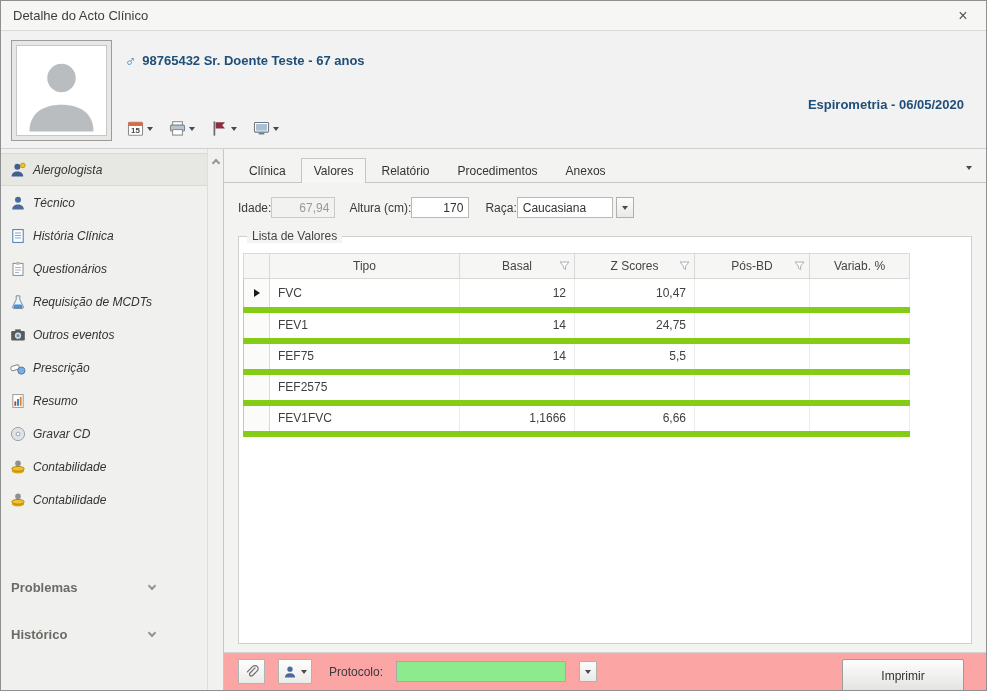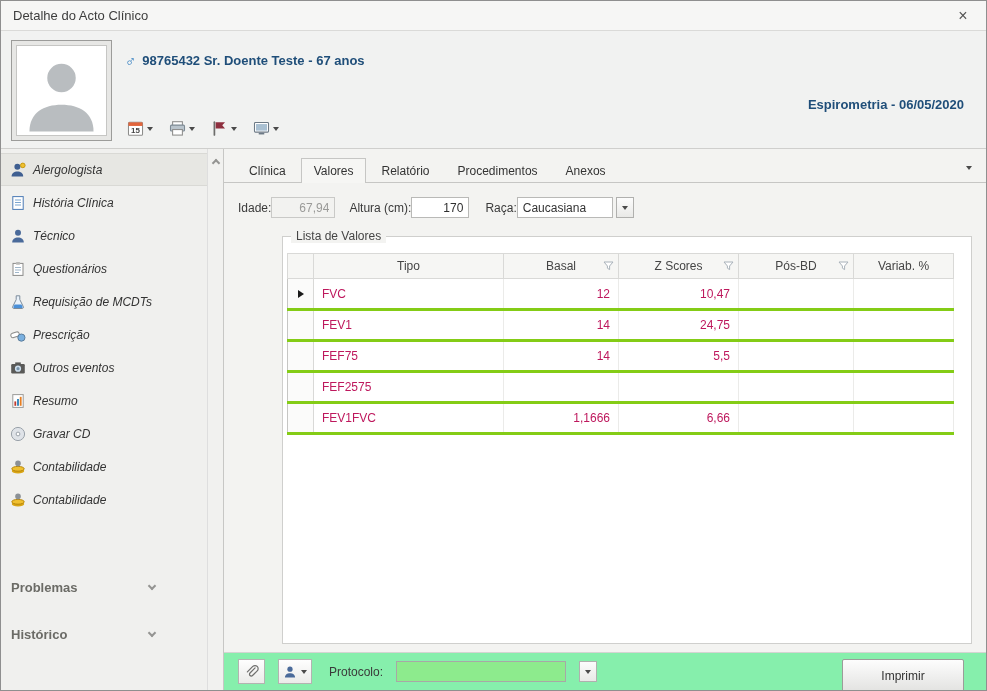--- a/index.html
+++ b/index.html
@@ -62,32 +62,32 @@
   .txt{ height:21px; border:1px solid #b9b9b7; background:#fff; color:#2e2e2e;
     font-family:"Liberation Sans",sans-serif; font-size:12px; padding:0 5px; }
   .txt.right{ text-align:right; }
   .txt.disabled{ background:#f2f2f0; color:#9a9a98; border-color:#c9c9c7; }
   .combo-field{ height:21px; width:96px; border:1px solid #b9b9b7; background:#fff;
     display:flex; align-items:center; padding:0 5px; overflow:hidden; white-space:nowrap; }
   .dd-btn{ width:18px; height:21px; border:1px solid #b0b0ae;
     background:linear-gradient(#fcfcfc,#e9e9e7); display:flex; align-items:center; justify-content:center; }
   
   .groupbox{ position:relative; flex:1; border:1px solid #cfcfcd; background:#fff; margin-top:6px;
-    padding:16px 4px 4px 4px; min-height:0;margin-left:44px; }
+    padding:16px 4px 4px 4px; min-height:0; }
   .groupbox-legend{ position:absolute; top:-8px; left:8px; background:#f3f3f1; padding:0 5px; color:#454545; }
   .grid{ border-collapse:collapse; table-layout:fixed; width:666px; background:#fff; border:1px solid #c6c6c4; }
   .grid th{ height:25px; background:#f6f6f4; border:1px solid #d9d9d7; font-weight:normal;
     color:#454545; position:relative; text-align:center; overflow:hidden; white-space:nowrap; }
-  .grid td{ height:31px; border-right:1px solid #ebebe9; border-bottom:3px solid #84cc16;
-    color:#be185d; padding:0 8px; overflow:hidden; white-space:nowrap; background:#fff; }
+  .grid td{ height:31px; border-right:1px solid #ebebe9; border-bottom:6px solid #84cc16;
+    color:#404040; padding:0 8px; overflow:hidden; white-space:nowrap; background:#fff; }
   .grid td.ind{ border-right:1px solid #d9d9d7; background:#fbfbfa; padding:0; text-align:center; }
   .num{ text-align:right; }
   .funnel{ position:absolute; right:4px; top:7px; line-height:0; }
   
-  .footer{ height:38px; flex:0 0 38px; border-top:1px solid #d4d4d2; background:#86efac;
+  .footer{ height:38px; flex:0 0 38px; border-top:1px solid #d4d4d2; background:#fca5a5;
     display:flex; align-items:center; gap:13px; padding:0 14px; overflow:visible; }
   .tool-btn{ height:25px; min-width:27px; border:1px solid #b3b3b1;
     background:linear-gradient(#fefefe,#ebebe9); display:flex; align-items:center; justify-content:center;
     gap:4px; padding:0 4px; }
   .protocolo-input{ width:170px; height:21px; background:#8deb8d; border:1px solid #a8a8a6;
     font-family:"Liberation Sans",sans-serif; font-size:12px; padding:0 4px; }
   .imprimir{ margin-left:auto; margin-right:8px; align-self:flex-start; margin-top:6px;
     width:122px; height:34px; border:1px solid #9c9c9a; border-radius:2px;
     background:linear-gradient(#fdfdfd,#e2e2e0); color:#333;
     font-family:"Liberation Sans",sans-serif; font-size:12px; }
@@ -170,37 +170,37 @@
             <path d="M1.6 14.4c0-3.4 2.6-5 5.8-5s5.8 1.6 5.8 5z" fill="#3f5f91"></path>
             <circle cx="12.8" cy="3.4" r="2.3" fill="#f0c030" stroke="#c79a10"></circle>
           </svg>
         </span>
         <span class="nav-label">Alergologista</span>
       </div>
 
       <div class="nav-item">
         <span class="icon16">
           <svg viewBox="0 0 16 16" width="16" height="16">
+            <circle cx="8" cy="4.8" r="3" fill="#4a6a9a"></circle>
+            <path d="M2.2 14.4c0-3.4 2.6-5 5.8-5s5.8 1.6 5.8 5z" fill="#4a6a9a"></path>
+          </svg>
+        </span>
+        <span class="nav-label">Técnico</span>
+      </div>
+
+      <div class="nav-item">
+        <span class="icon16">
+          <svg viewBox="0 0 16 16" width="16" height="16">
             <rect x="2.8" y="1.6" width="10.4" height="12.8" fill="#fff" stroke="#4a7ab5"></rect>
             <line x1="5" y1="5" x2="11" y2="5" stroke="#7aa5cf"></line>
             <line x1="5" y1="7.5" x2="11" y2="7.5" stroke="#7aa5cf"></line>
             <line x1="5" y1="10" x2="11" y2="10" stroke="#7aa5cf"></line>
           </svg>
         </span>
         <span class="nav-label">História Clínica</span>
-      </div>
-
-      <div class="nav-item">
-        <span class="icon16">
-          <svg viewBox="0 0 16 16" width="16" height="16">
-            <circle cx="8" cy="4.8" r="3" fill="#4a6a9a"></circle>
-            <path d="M2.2 14.4c0-3.4 2.6-5 5.8-5s5.8 1.6 5.8 5z" fill="#4a6a9a"></path>
-          </svg>
-        </span>
-        <span class="nav-label">Técnico</span>
       </div>
 
       <div class="nav-item">
         <span class="icon16">
           <svg viewBox="0 0 16 16" width="16" height="16">
             <rect x="3" y="2.4" width="10" height="12" fill="#fff" stroke="#8b8b89"></rect>
             <rect x="5.8" y="1" width="4.4" height="2.8" rx="1" fill="#b9b9b7"></rect>
             <line x1="5" y1="6.5" x2="11" y2="6.5" stroke="#9fb6c9"></line>
             <line x1="5" y1="9" x2="11" y2="9" stroke="#9fb6c9"></line>
             <line x1="5" y1="11.5" x2="9" y2="11.5" stroke="#9fb6c9"></line>
@@ -215,37 +215,37 @@
             <path d="M6.2 1.8h3.6v3.8l3.6 7.2c.4.8-.2 1.7-1.1 1.7H3.7c-.9 0-1.5-.9-1.1-1.7l3.6-7.2z" fill="#eaf2fa" stroke="#7d8c9b"></path>
             <path d="M4.6 10.4h6.8l1.3 2.6c.2.4-.1.9-.6.9H3.9c-.5 0-.8-.5-.6-.9z" fill="#4a90d9"></path>
           </svg>
         </span>
         <span class="nav-label">Requisição de MCDTs</span>
       </div>
 
       <div class="nav-item">
         <span class="icon16">
           <svg viewBox="0 0 16 16" width="16" height="16">
-            <rect x="0.8" y="5.6" width="8.6" height="4.4" rx="2.2" fill="#fff" stroke="#8b8b89" transform="rotate(-18 5 8)"></rect>
-            <circle cx="11.4" cy="10.6" r="3.6" fill="#7ab0e0" stroke="#5b7d9b"></circle>
-          </svg>
-        </span>
-        <span class="nav-label">Prescrição</span>
-      </div>
-
-      <div class="nav-item">
-        <span class="icon16">
-          <svg viewBox="0 0 16 16" width="16" height="16">
             <rect x="5.2" y="2.4" width="5.6" height="2.2" fill="#5a5a58"></rect>
             <rect x="1.2" y="4" width="13.6" height="9.4" rx="1.2" fill="#5a5a58"></rect>
             <circle cx="8" cy="8.7" r="3.1" fill="#cfe0ee"></circle>
             <circle cx="8" cy="8.7" r="1.6" fill="#7793ab"></circle>
           </svg>
         </span>
         <span class="nav-label">Outros eventos</span>
+      </div>
+
+      <div class="nav-item">
+        <span class="icon16">
+          <svg viewBox="0 0 16 16" width="16" height="16">
+            <rect x="0.8" y="5.6" width="8.6" height="4.4" rx="2.2" fill="#fff" stroke="#8b8b89" transform="rotate(-18 5 8)"></rect>
+            <circle cx="11.4" cy="10.6" r="3.6" fill="#7ab0e0" stroke="#5b7d9b"></circle>
+          </svg>
+        </span>
+        <span class="nav-label">Prescrição</span>
       </div>
 
       <div class="nav-item">
         <span class="icon16">
           <svg viewBox="0 0 16 16" width="16" height="16">
             <rect x="2.8" y="1.6" width="10.4" height="12.8" fill="#fff" stroke="#9b9b99"></rect>
             <rect x="4.4" y="8.4" width="1.8" height="4.4" fill="#c0392b"></rect>
             <rect x="7.1" y="6" width="1.8" height="6.8" fill="#2980b9"></rect>
             <rect x="9.8" y="3.8" width="1.8" height="9" fill="#e67e22"></rect>
           </svg>

